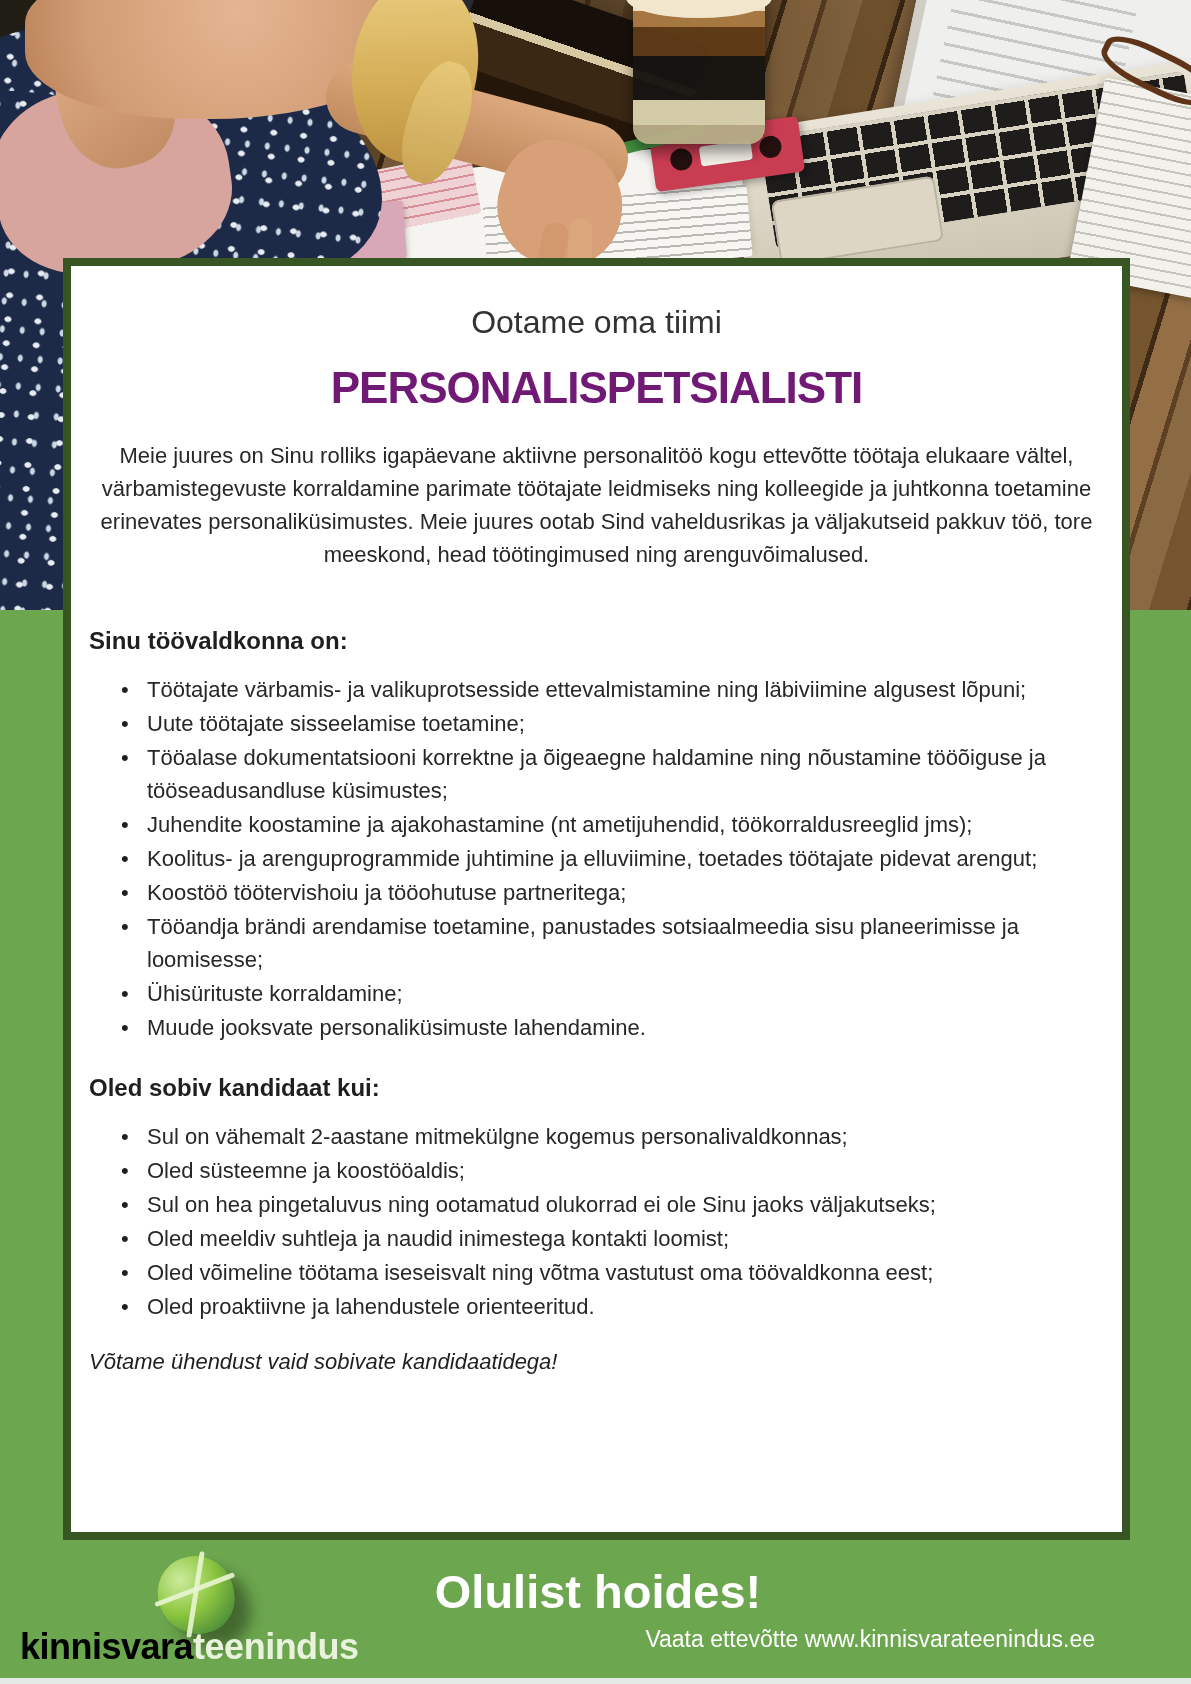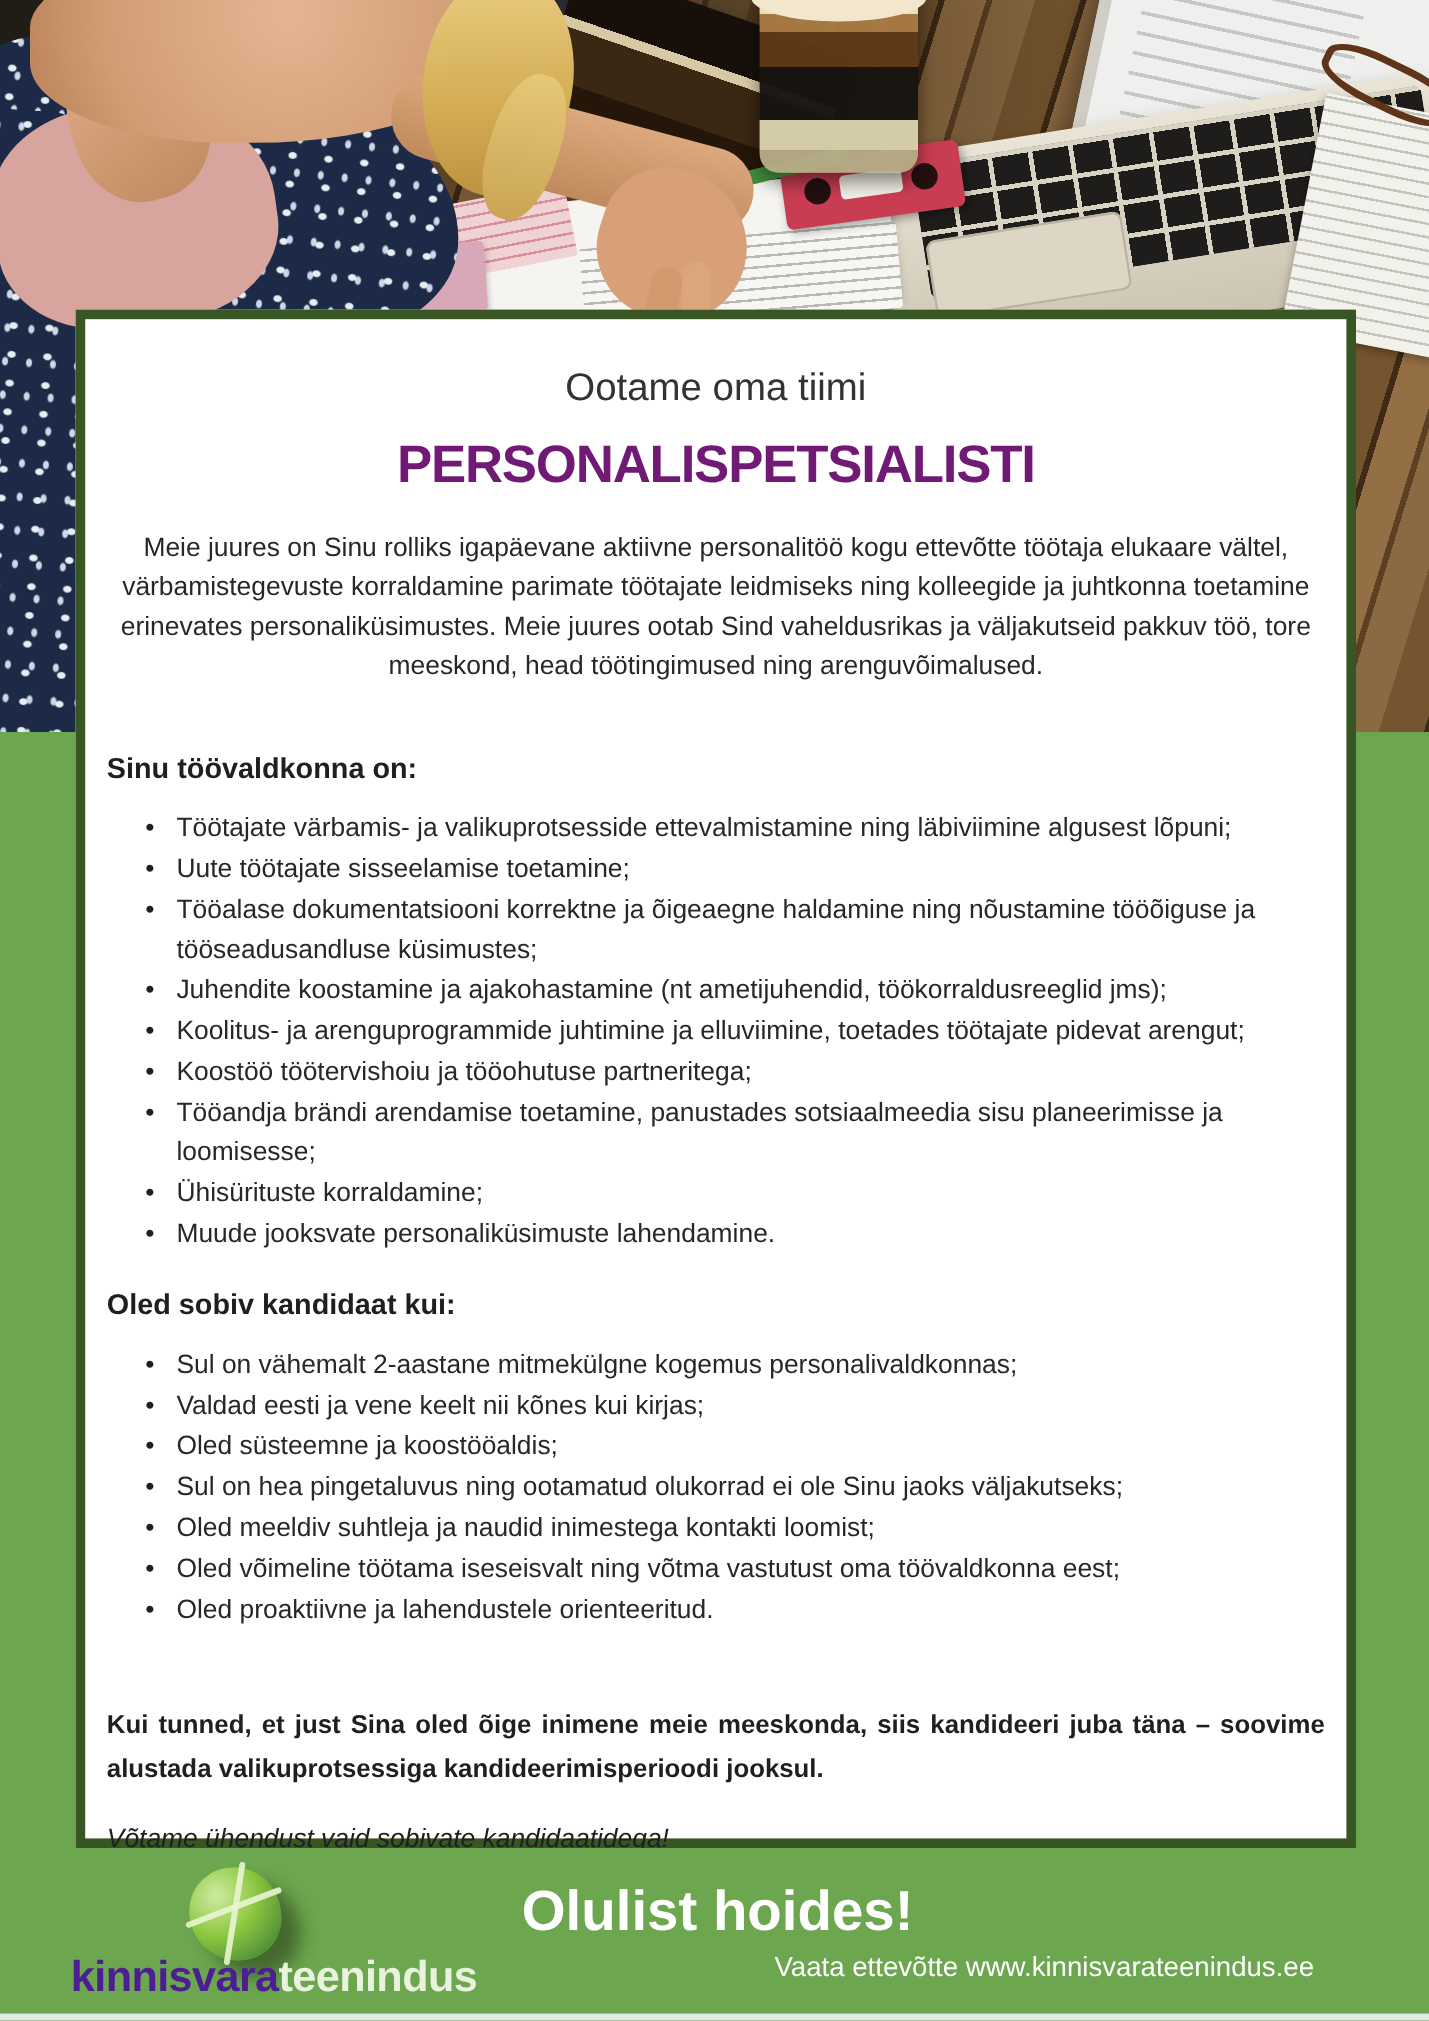--- a/index.html
+++ b/index.html
@@ -97,21 +97,21 @@
   .footer{position:absolute;left:0;top:1540px;width:1191px;height:144px;background:#6ca64e;}
   .logo-mark{position:absolute;left:158px;top:16px;width:76px;height:78px;transform:rotate(-8deg);
     border-radius:48% 52% 46% 54%;
     background:radial-gradient(circle at 32% 28%,#cdeb9e,#8cc63f 45%,#55953a 78%,#3c741f);
     box-shadow:14px 16px 14px rgba(20,30,10,.45);}
   .logo-cross-a{position:absolute;left:-6%;top:40%;width:112%;height:5px;background:#e8f5d0;
     transform:rotate(-13deg);border-radius:3px;opacity:.9;}
   .logo-cross-b{position:absolute;left:46%;top:-6%;width:5px;height:112%;background:#e8f5d0;
     transform:rotate(17deg);border-radius:3px;opacity:.9;}
   .logo-text{position:absolute;left:20px;top:86px;font-size:36px;font-weight:bold;letter-spacing:-0.5px;white-space:nowrap;}
-  .logo-text .lt1{color:#4c1d95;margin-left:39px;}
+  .logo-text .lt1{color:#000000;}
   .logo-text .lt2{color:#e9f2dd;}
   .slogan{position:absolute;left:5px;right:0;top:24px;text-align:center;color:#ffffff;
     font-size:47px;font-weight:bold;}
   .site-link{position:absolute;right:96px;top:86px;color:#ffffff;font-size:23px;}
   .bottom-strip{position:absolute;left:0;top:1678px;width:1191px;height:6px;background:#e3e9e4;}
 </style>
 </head>
 <body>
 
 <div class="page">
@@ -179,34 +179,32 @@
         <li><span>Ühisürituste korraldamine;</span></li>
 
         <li><span>Muude jooksvate personaliküsimuste lahendamine.</span></li>
       </ul>
 
     <h2 class="section-heading second">Oled sobiv kandidaat kui:</h2>
     <ul class="blist">
 
         <li><span>Sul on vähemalt 2-aastane mitmekülgne kogemus personalivaldkonnas;</span></li>
 
-        <li><span>Valdad eesti ja vene keelt nii kõnes kui kirjas;</span></li>
 
         <li><span>Oled süsteemne ja koostööaldis;</span></li>
 
         <li><span>Sul on hea pingetaluvus ning ootamatud olukorrad ei ole Sinu jaoks väljakutseks;</span></li>
 
         <li><span>Oled meeldiv suhtleja ja naudid inimestega kontakti loomist;</span></li>
 
         <li><span>Oled võimeline töötama iseseisvalt ning võtma vastutust oma töövaldkonna eest;</span></li>
 
         <li><span>Oled proaktiivne ja lahendustele orienteeritud.</span></li>
       </ul>
 
-    <p class="closing-bold">Kui tunned, et just Sina oled õige inimene meie meeskonda, siis kandideeri juba täna – soovime alustada valikuprotsessiga kandideerimisperioodi jooksul.</p>
     <p class="closing-italic">Võtame ühendust vaid sobivate kandidaatidega!</p>
   </div>
 
   <div class="footer">
     <div class="logo-mark">
       <div class="logo-cross-a"></div>
       <div class="logo-cross-b"></div>
     </div>
     <div class="logo-text">
       <span class="lt1">kinnisvara</span><span class="lt2">teenindus</span>

